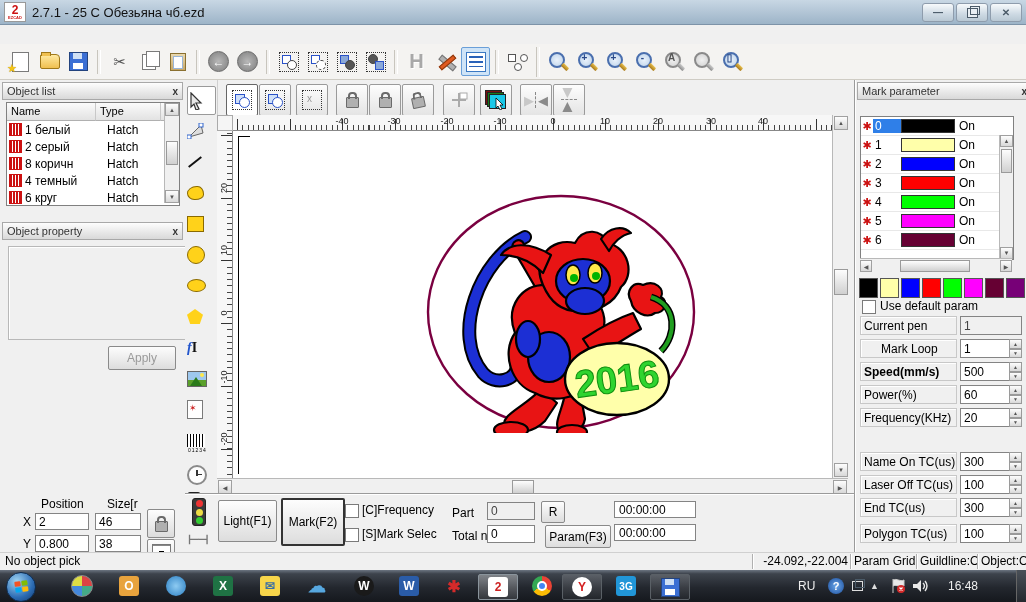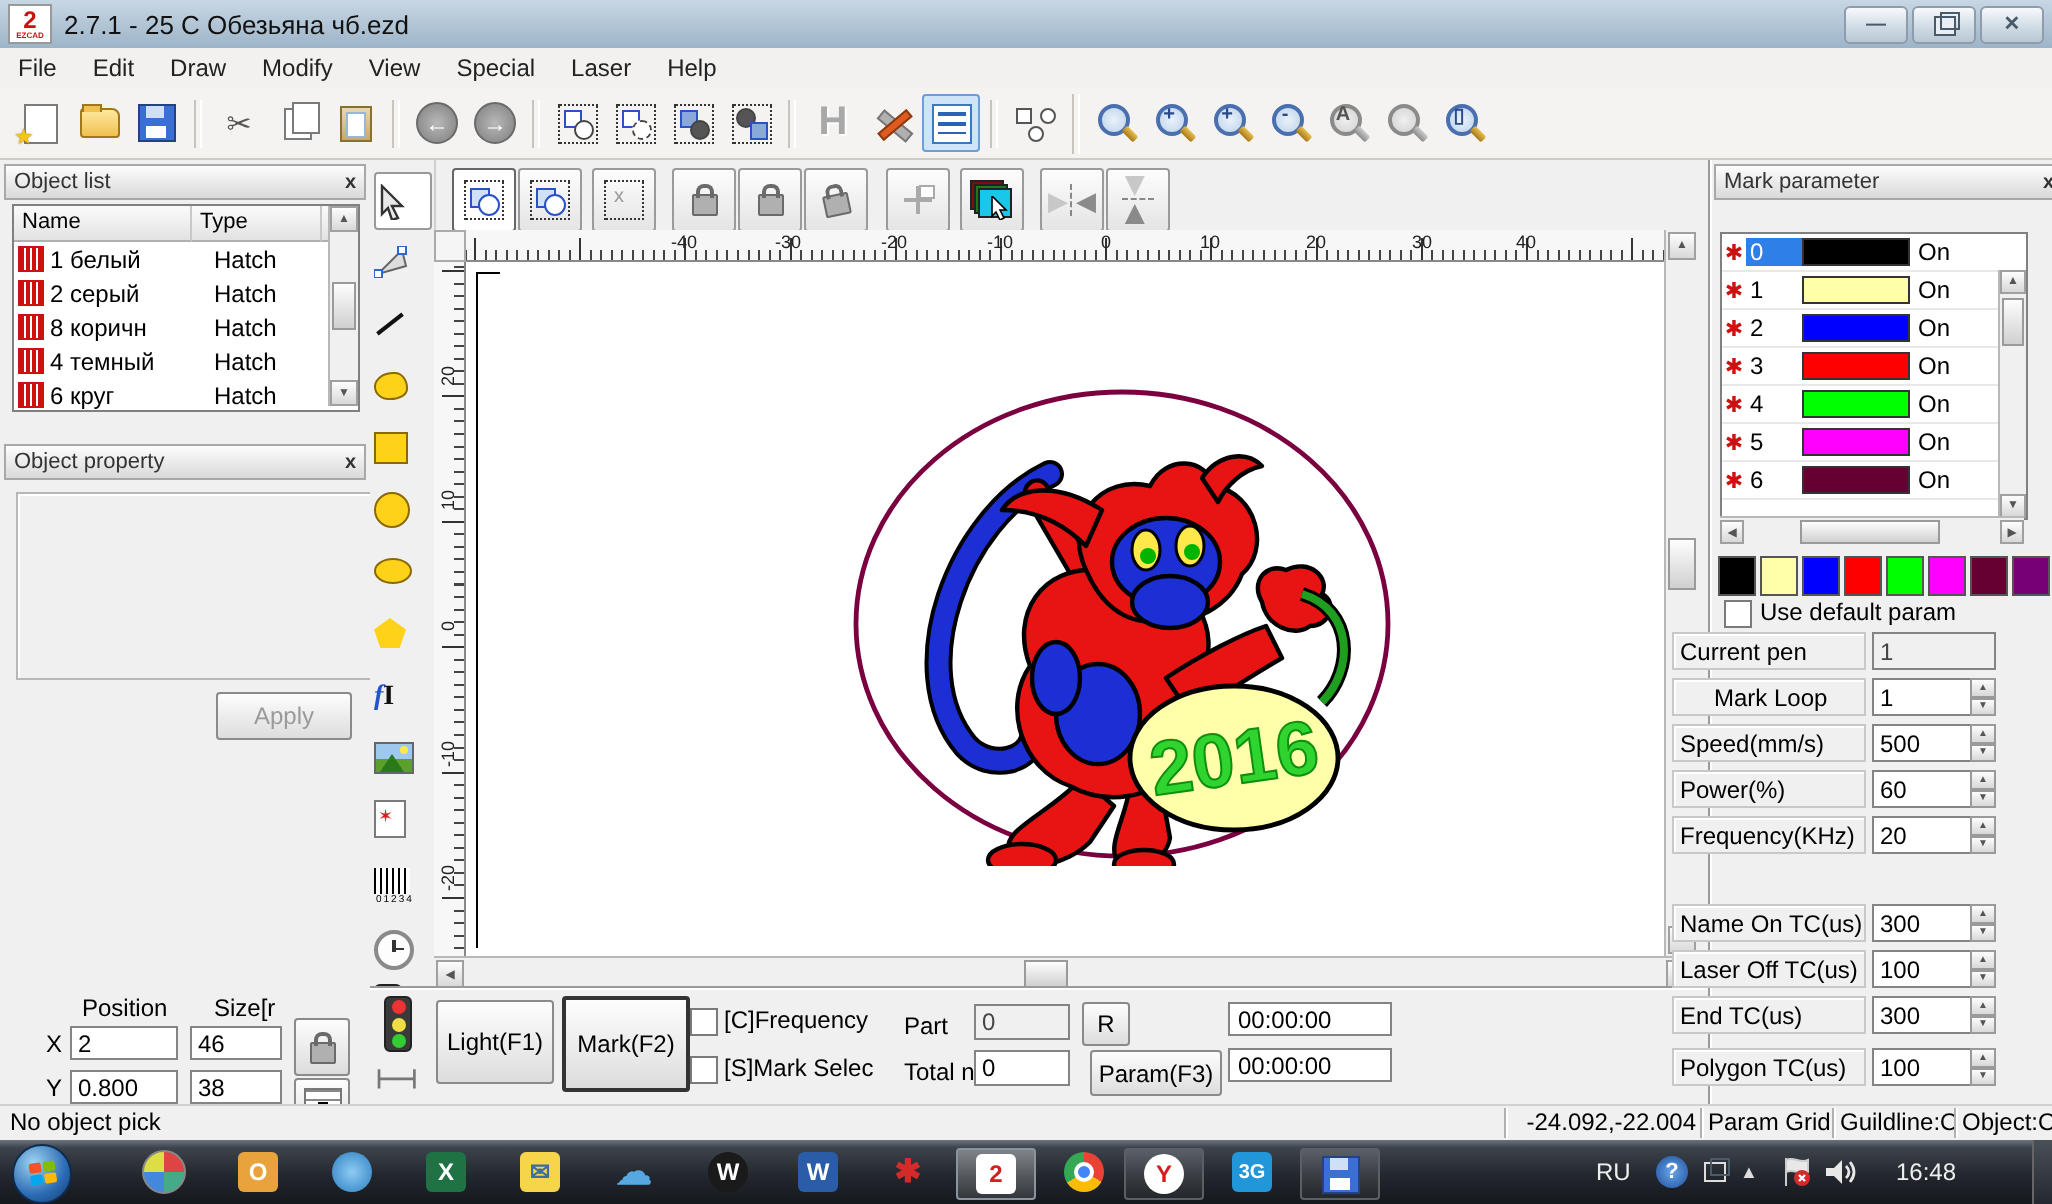--- a/index.html
+++ b/index.html
@@ -239,30 +239,20 @@
         </div>
       <div class="winbtn">
           <span class="restore-glyph"></span>
         </div>
       <div class="winbtn">
           <span>✕</span>
         </div>
     </div>
   </div>
 
-  <div class="abs" id="menubar">
-    <span class="menu-item">File</span>
-    <span class="menu-item">Edit</span>
-    <span class="menu-item">Draw</span>
-    <span class="menu-item">Modify</span>
-    <span class="menu-item">View</span>
-    <span class="menu-item">Special</span>
-    <span class="menu-item">Laser</span>
-    <span class="menu-item">Help</span>
-  </div>
 
   <div class="abs" id="toolbar">
     <div class="tbtn">
         <span class="page">
           <span class="star">★</span>
         </span>
       </div>
     <div class="tbtn">
         <span class="folder"></span>
       </div>
@@ -727,30 +717,30 @@
   <span class="swatch" style="left: 880px; top: 278px; background-color: rgb(255, 255, 170);"></span>
   <span class="swatch" style="left: 901px; top: 278px; background-color: rgb(0, 0, 255);"></span>
   <span class="swatch" style="left: 922px; top: 278px; background-color: rgb(255, 0, 0);"></span>
   <span class="swatch" style="left: 943px; top: 278px; background-color: rgb(0, 255, 0);"></span>
   <span class="swatch" style="left: 964px; top: 278px; background-color: rgb(255, 0, 255);"></span>
   <span class="swatch" style="left: 985px; top: 278px; background-color: rgb(102, 0, 51);"></span>
   <span class="swatch" style="left: 1006px; top: 278px; background-color: rgb(119, 0, 119);"></span>
   <span class="abs chk" style="left:862px;top:300px;"></span>
   <span class="abs" style="left:880px;top:299px;">Use default param</span>
 
-  <div class="abs" style="left:832px;top:0;width:170px;height:602px;">
+  <div class="abs" style="left:856px;top:0;width:170px;height:602px;">
     <div class="plabel" style="top:316px;">Current pen</div>
     <input class="field abs ro pval" style="top: 316px; width: 62px;" value="1">
     <div class="plabel" style="top:339px;padding-left:20px;">Mark Loop</div>
     <input class="field abs pval" style="top: 339px;" value="1">
     <div class="spin" style="top:339px;">
         <b>▲</b>
         <b>▼</b>
       </div>
-    <div class="plabel" style="top:362px;">Speed(mm/s)</div>
+    <div class="plabel" style="top:362px;font-weight:bold;">Speed(mm/s)</div>
     <input class="field abs pval" style="top: 362px;" value="500">
     <div class="spin" style="top:362px;">
         <b>▲</b>
         <b>▼</b>
       </div>
     <div class="plabel" style="top:385px;">Power(%)</div>
     <input class="field abs pval" style="top: 385px;" value="60">
     <div class="spin" style="top:385px;">
         <b>▲</b>
         <b>▼</b>

